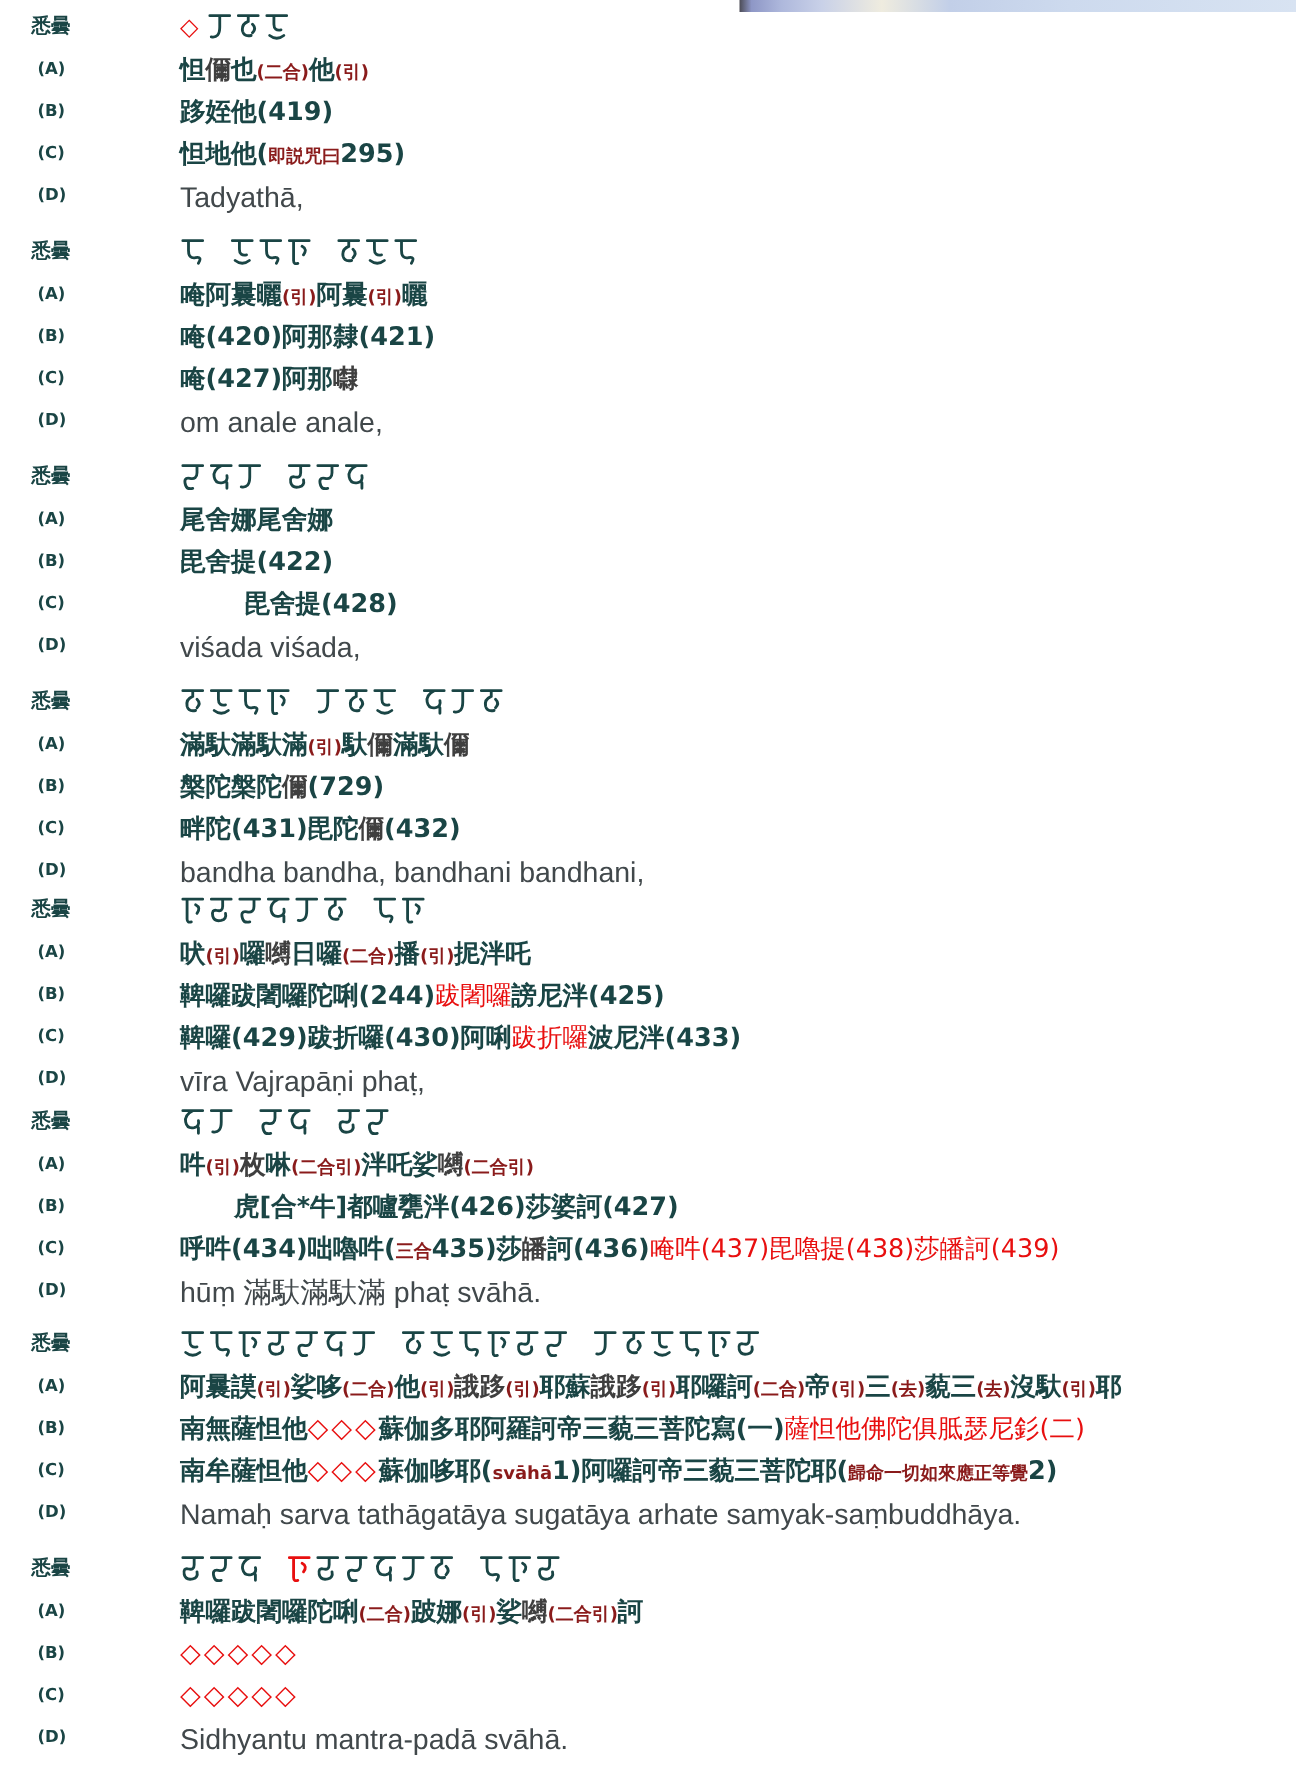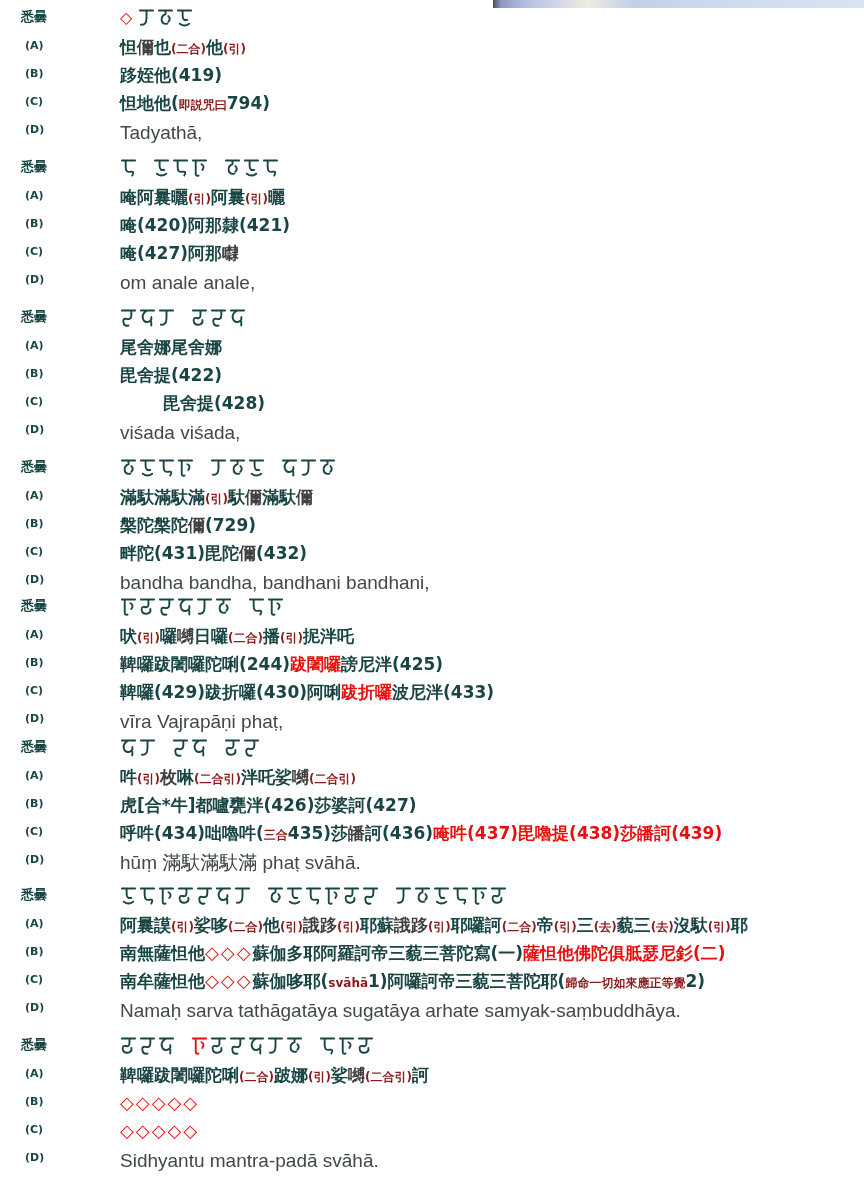--- a/index.html
+++ b/index.html
@@ -8,21 +8,21 @@
   .edge-strip{position:absolute;top:0;left:493px;width:371px;height:8px;
       background:linear-gradient(90deg,#4c4c56 0px,#8e97c6 8px,#aeb8dc 28px,#c9d1e8 55px,
       #efecdf 95px,#c2cfe8 140px,#cddaee 220px,#d8e3f2 100%);}
   .abs{position:absolute;white-space:nowrap;}
   .lbl-sid{left:21px;font-size:13px;font-weight:bold;color:#1a4545;}
   .lbl-row{left:25px;font-size:11px;font-weight:bold;color:#1a4545;}
   .content{left:120px;line-height:22px;}
   .seg-m{font-size:17px;font-weight:bold;color:#1a4545;}
   .seg-g{font-size:17px;font-weight:bold;color:#3f3f3f;}
   .seg-a{font-size:12px;font-weight:bold;color:#8a1b1b;}
-  .seg-r{font-size:17px;font-weight:bold;color:#e80f0f;}
+  .seg-r{font-size:17px;font-weight:normal;color:#e80f0f;}
   .seg-d{font-size:18px;font-weight:bold;color:#e80f0f;letter-spacing:2px;}
   .row-d{font-family:"Liberation Sans","DejaVu Sans",sans-serif;font-size:19px;color:#41484b;}
   .sid-row{display:flex;align-items:flex-start;}
   .sid-dia{font-size:16px;color:#e80f0f;font-weight:bold;margin-right:6px;line-height:24px;}
   .sid-group{display:inline-flex;margin-right:14px;}
   .sid-group svg{display:block;margin-right:2px;}
 </style>
 </head>
 <body>
 
@@ -44,21 +44,21 @@
             <svg width="17" height="24" viewBox="0 0 18 24">
               <path d="M2 4 H16 M9 4 V8 Q4 10 5 15 Q6 19 11 18 M12 10 Q15 13 12 16" fill="none" stroke="#1a4545" stroke-width="2" stroke-linecap="round"></path>
             </svg>
             <svg width="17" height="24" viewBox="0 0 18 24">
               <path d="M2 4 H16 M7 4 V10 Q7 15 12 14 M4 18 Q9 22 14 18" fill="none" stroke="#1a4545" stroke-width="2" stroke-linecap="round"></path>
             </svg>
           </span>
         </div>
         <div class="abs content" style="top: 36px;"><span class="seg-m">怛</span><span class="seg-g">儞</span><span class="seg-m">也</span><span class="seg-a">(二合)</span><span class="seg-m">他</span><span class="seg-a">(引)</span></div>
         <div class="abs content" style="top: 64px;"><span class="seg-m">跢姪他(419)</span></div>
-        <div class="abs content" style="top: 92px;"><span class="seg-m">怛地他(</span><span class="seg-a">即説咒曰</span><span class="seg-m">794)</span></div>
+        <div class="abs content" style="top: 92px;"><span class="seg-m">怛地他(</span><span class="seg-a">即説咒曰</span><span class="seg-m">295)</span></div>
         <div class="abs content row-d" style="top: 122px;">Tadyathā,</div>
       </div>
       <div>
         <div class="abs lbl-sid" style="top: 158px;">悉曇</div>
         <div class="abs lbl-row" style="top: 189px;">(A)</div>
         <div class="abs lbl-row" style="top: 217px;">(B)</div>
         <div class="abs lbl-row" style="top: 245px;">(C)</div>
         <div class="abs lbl-row" style="top: 273px;">(D)</div>
         <div class="abs content sid-row" style="top: 156px;">
           <span class="sid-group">
@@ -245,21 +245,21 @@
           <span class="sid-group">
             <svg width="17" height="24" viewBox="0 0 18 24">
               <path d="M2 4 H16 M10 4 V9 Q10 13 6 12 Q2 11 3 16 Q4 20 9 19 Q13 18 12 14" fill="none" stroke="#1a4545" stroke-width="2" stroke-linecap="round"></path>
             </svg>
             <svg width="17" height="24" viewBox="0 0 18 24">
               <path d="M2 4 H16 M12 4 V9 Q12 14 7 13 Q2 12 4 18 Q5 21 9 20" fill="none" stroke="#1a4545" stroke-width="2" stroke-linecap="round"></path>
             </svg>
           </span>
         </div>
         <div class="abs content" style="top: 766px;"><span class="seg-m">吽</span><span class="seg-a">(引)</span><span class="seg-g">枚</span><span class="seg-m">啉</span><span class="seg-a">(二合引)</span><span class="seg-m">泮吒娑</span><span class="seg-g">嚩</span><span class="seg-a">(二合引)</span></div>
-        <div class="abs content" style="top: 794px;"><span class="seg-m">虎[合*牛]都嚧甕泮(426)莎婆訶(427)</span></div>
+        <div class="abs content" style="top: 794px; margin-left: 36px;"><span class="seg-m">虎[合*牛]都嚧甕泮(426)莎婆訶(427)</span></div>
         <div class="abs content" style="top: 822px;"><span class="seg-m">呼吽(434)咄嚕吽(</span><span class="seg-a">三合</span><span class="seg-m">435)莎</span><span class="seg-g">皤</span><span class="seg-m">訶(436)</span><span class="seg-r">唵吽(437)毘嚕提(438)莎皤訶(439)</span></div>
         <div class="abs content row-d" style="top: 852px;">hūṃ 滿馱滿馱滿 phaṭ svāhā.</div>
       </div>
       <div>
         <div class="abs lbl-sid" style="top: 886px;">悉曇</div>
         <div class="abs lbl-row" style="top: 917px;">(A)</div>
         <div class="abs lbl-row" style="top: 945px;">(B)</div>
         <div class="abs lbl-row" style="top: 973px;">(C)</div>
         <div class="abs lbl-row" style="top: 1001px;">(D)</div>
         <div class="abs content sid-row" style="top: 884px;">

